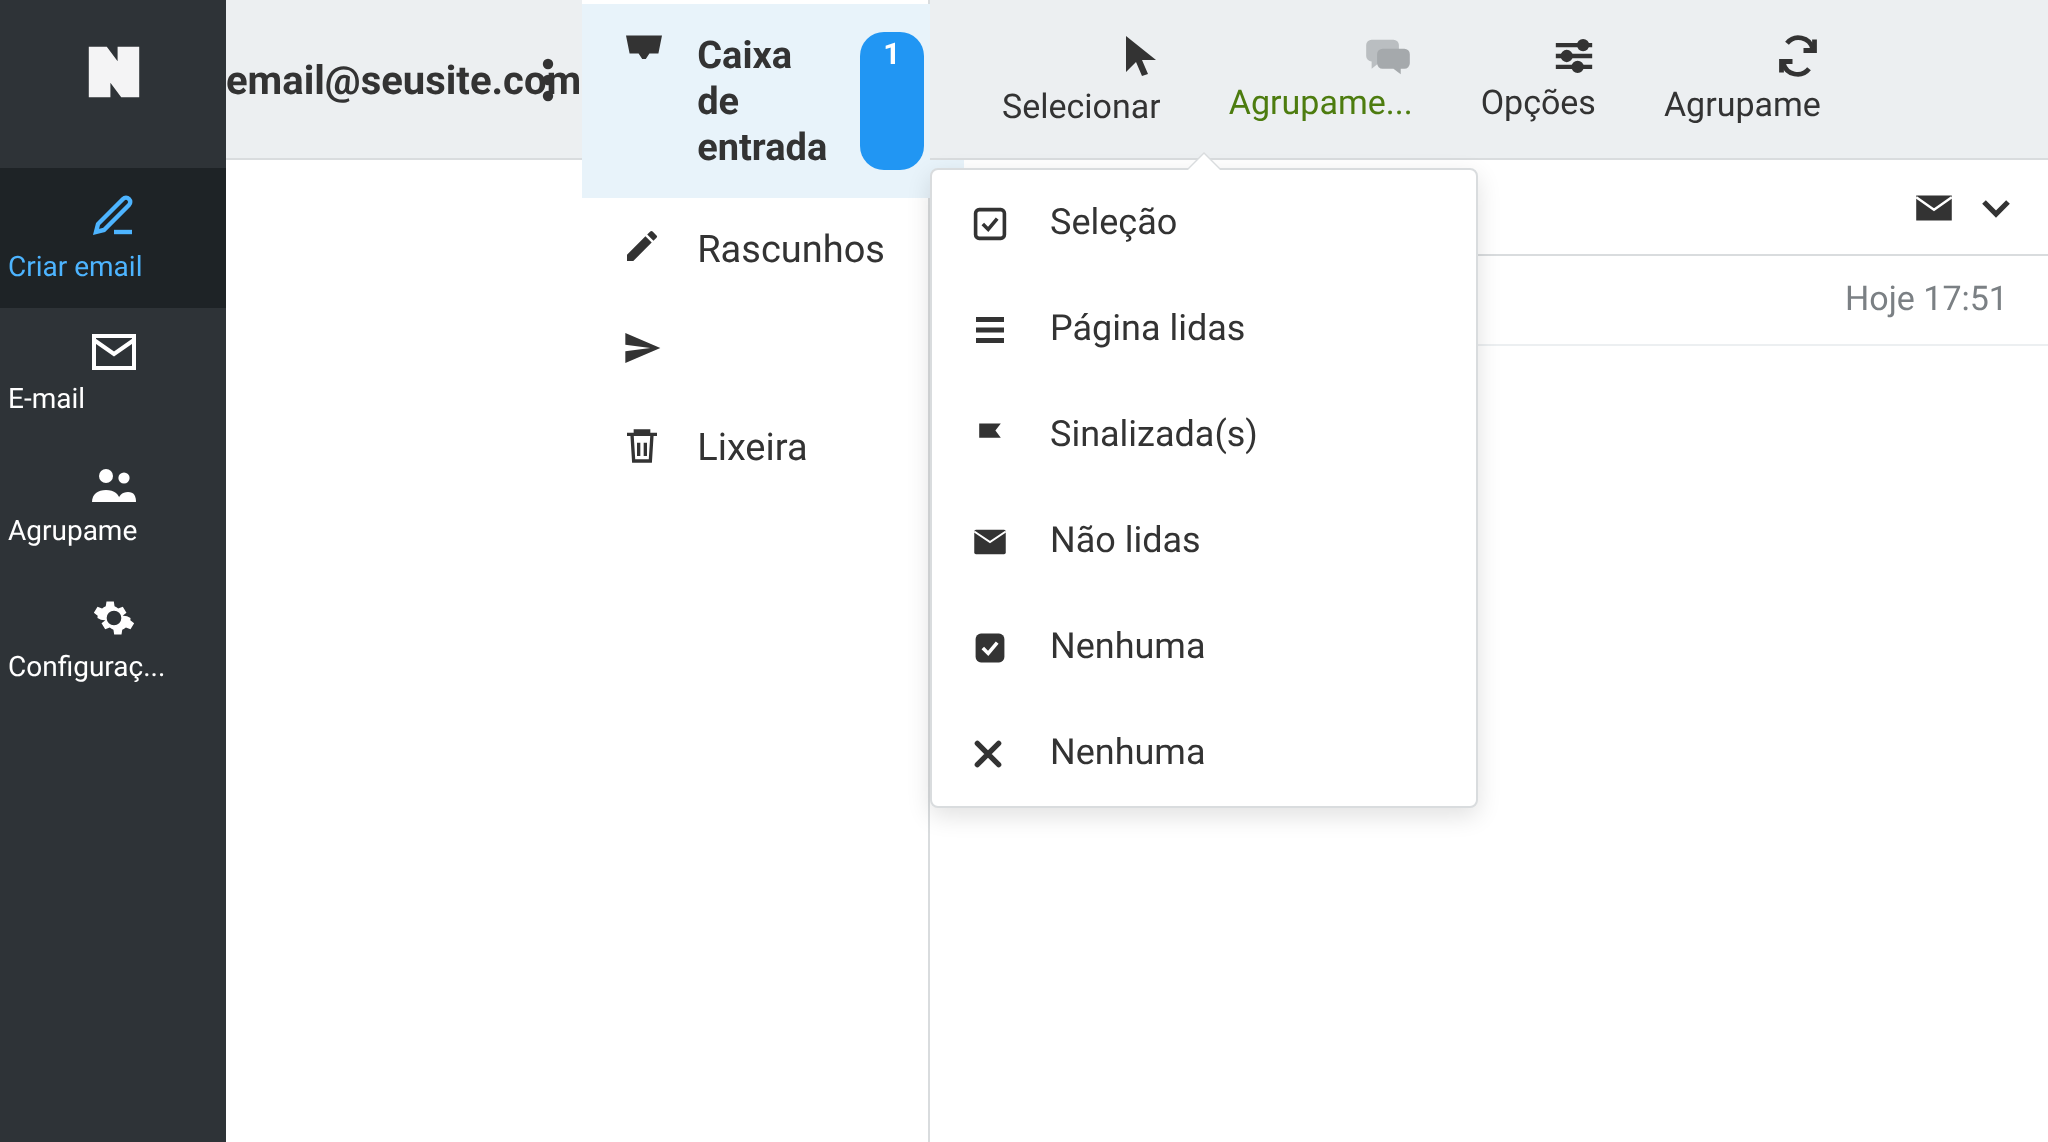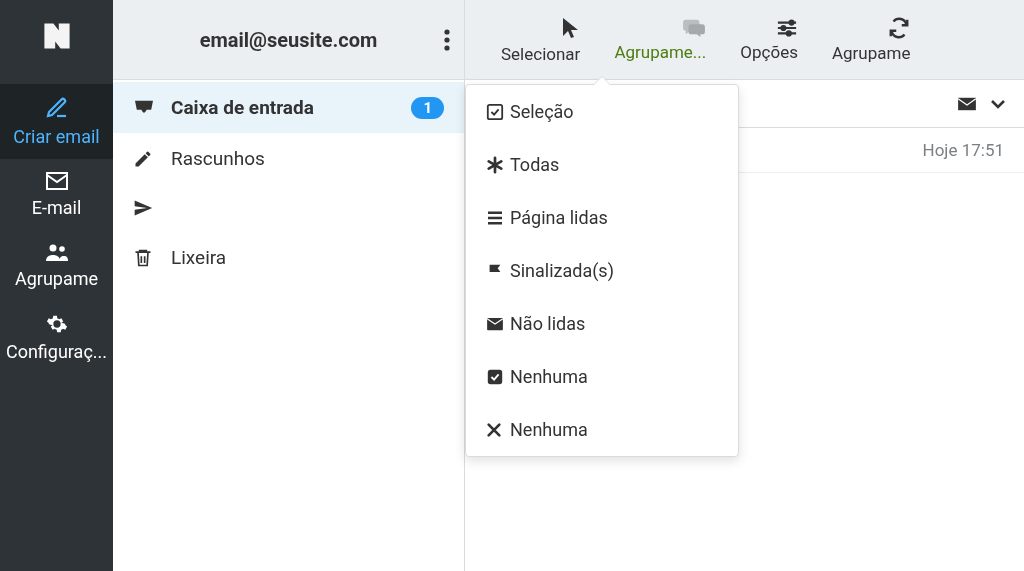--- a/index.html
+++ b/index.html
@@ -6,29 +6,29 @@
     body { font-family: -apple-system, BlinkMacSystemFont, "Segoe UI", Roboto, sans-serif; width: 1024px; height: 571px; overflow: hidden; background: #fff; color: #333; }
     
     .app { display: flex; height: 100%; }
     
     
     .sidebar-left { width: 113px; background: #2e3337; color: #fff; display: flex; flex-direction: column; align-items: center; padding-top: 18px; }
     .logo { width: 36px; height: 36px; margin-bottom: 30px; }
     .nav-item { display: flex; flex-direction: column; align-items: center; gap: 6px; padding: 12px 0; width: 100%; cursor: pointer; }
     .nav-item.active { background: #1e2326; color: #4db4ff; }
     .nav-item .nav-icon { font-size: 22px; }
-    .nav-item .nav-label { font-size: 18px; text-align: center; white-space: nowrap; overflow: hidden; text-overflow: ellipsis; width: 100%; padding: 0 4px; }
-    
-    
-    .folder-col { width: 352px; background: #fff; border-right: 1px solid #d9dcde; display: flex; flex-direction: column; }
+    .nav-item .nav-label { font-size: 14px; white-space: nowrap; overflow: hidden; text-overflow: ellipsis; width: 100%; padding: 0 4px; }
+    
+    
+    .folder-col { width: 352px; background: #fff; border-right: 1px solid #d9dcde; display: flex; flex-direction: row; }
     .folder-header { height: 80px; background: #eceff1; border-bottom: 1px solid #d9dcde; display: flex; align-items: center; justify-content: center; position: relative; }
     .email-addr { font-size: 20px; font-weight: 700; color: #333; }
     .more-btn { position: absolute; right: 14px; top: 50%; transform: translateY(-50%); font-size: 22px; color: #333; cursor: pointer; }
     .folder-list { padding-top: 2px; }
-    .folder-item { display: flex; align-items: center; gap: 16px; padding: 14px 20px; font-size: 19px; color: #333; cursor: pointer; }
+    .folder-item { display: flex; gap: 16px; padding: 14px 20px; font-size: 19px; color: #333; cursor: pointer; }
     .folder-item.selected { background: #e8f3fa; font-weight: 700; }
     .folder-icon { width: 22px; text-align: center; color: #333; }
     .folder-name { flex: 1; }
     .folder-badge { background: #2196f3; color: #fff; font-weight: 700; font-size: 15px; padding: 2px 12px; border-radius: 12px; }
     
     
     .main { flex: 1; display: flex; flex-direction: column; position: relative; }
     .toolbar { height: 80px; background: #eceff1; border-bottom: 1px solid #d9dcde; display: flex; align-items: center; padding: 0 24px; gap: 10px; }
     .toolbar-btn { display: flex; flex-direction: column; align-items: flex-end; gap: 4px; padding: 6px 12px; cursor: pointer; min-width: 80px; }
     .toolbar-btn .tb-icon { font-size: 22px; color: #333; }
@@ -41,21 +41,21 @@
     .msg-header .hdr-icon { font-size: 20px; }
     
     .msg-list { flex: 1; }
     .msg-row { display: flex; align-items: center; padding: 12px 20px; border-bottom: 1px solid #eceff1; font-size: 16px; margin-left: 15px; }
     .msg-time { margin-left: auto; color: #7b8084; font-size: 17px; }
     
     
     .dropdown { position: absolute; top: 84px; left: 0px; width: 274px; background: #fff; border: 1px solid #d9dcde; border-radius: 4px; box-shadow: 0 4px 12px rgba(0,0,0,0.12); z-index: 10; }
     .dropdown::before { content: ""; position: absolute; top: -8px; left: 128px; border-left: 8px solid transparent; border-right: 8px solid transparent; border-bottom: 8px solid #fff; }
     .dropdown::after { content: ""; position: absolute; top: -9px; left: 128px; border-left: 8px solid transparent; border-right: 8px solid transparent; border-bottom: 8px solid #d9dcde; z-index: -1; }
-    .dd-item { display: flex; align-items: center; gap: 4px; padding: 16px 20px; font-size: 18px; color: #333; cursor: pointer; }
+    .dd-item { display: flex; align-items: center; gap: 19px; padding: 16px 20px; font-size: 18px; color: #333; cursor: pointer; }
     .dd-icon { width: 20px; text-align: center; color: #333; font-size: 18px; }
     
     svg { display: block; }
   </style>
 </head>
 <body>
 
 <div class="app">
 
   <div class="sidebar-left">
@@ -216,28 +216,20 @@
         <span class="dd-icon">
           <svg width="18" height="18" viewBox="0 0 20 20" fill="none" stroke="#333" stroke-width="2">
               <rect x="2" y="2" width="16" height="16" rx="2"></rect>
               <path d="M6 10l3 3 5-6"></path>
             </svg>
         </span>
         <span>Seleção</span>
       </div>
       <div class="dd-item">
         <span class="dd-icon">
-          <svg width="18" height="18" viewBox="0 0 20 20" fill="#333">
-              <path d="M10 2v16M3 6l14 8M3 14l14-8" stroke="#333" stroke-width="3" stroke-linecap="round"></path>
-            </svg>
-        </span>
-        <span>Todas</span>
-      </div>
-      <div class="dd-item">
-        <span class="dd-icon">
           <svg width="18" height="14" viewBox="0 0 20 16" fill="none" stroke="#333" stroke-width="2.8">
               <path d="M2 2h16M2 8h16M2 14h16"></path>
             </svg>
         </span>
         <span>Página lidas</span>
       </div>
       <div class="dd-item">
         <span class="dd-icon">
           <svg width="18" height="18" viewBox="0 0 20 20" fill="#333">
               <path d="M4 2v16M4 3h12l-3 4 3 4H4"></path>

